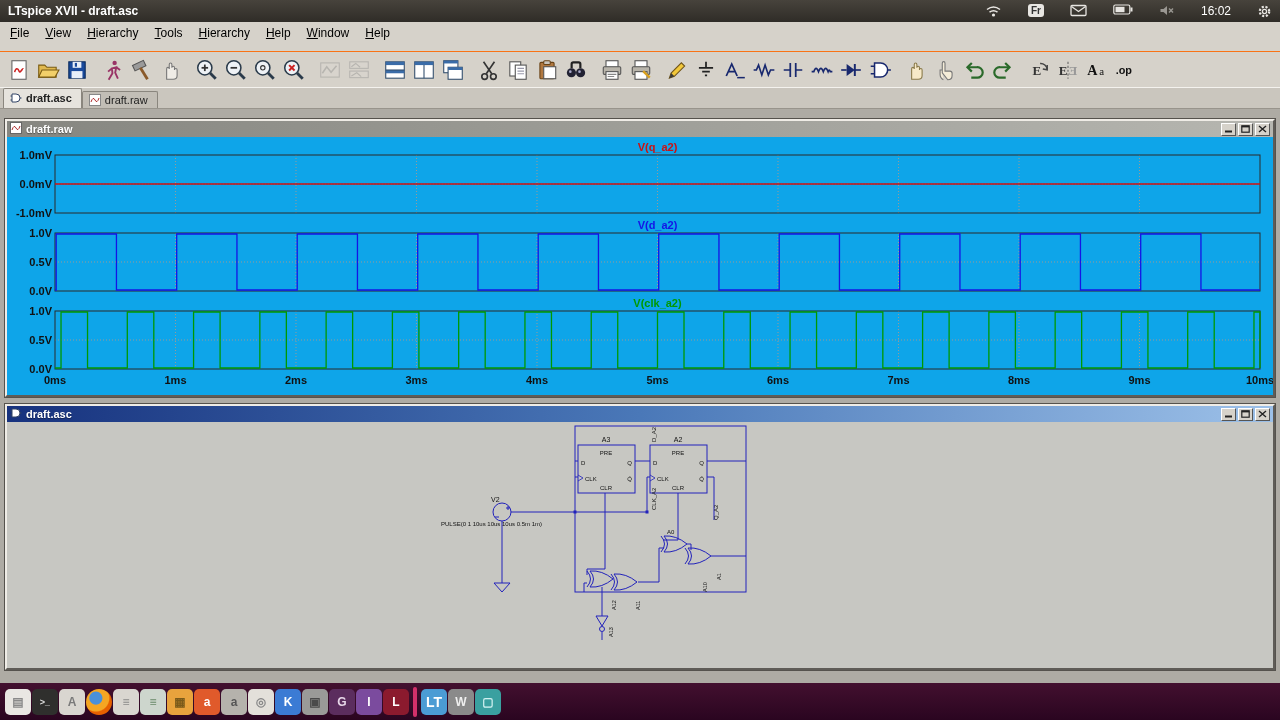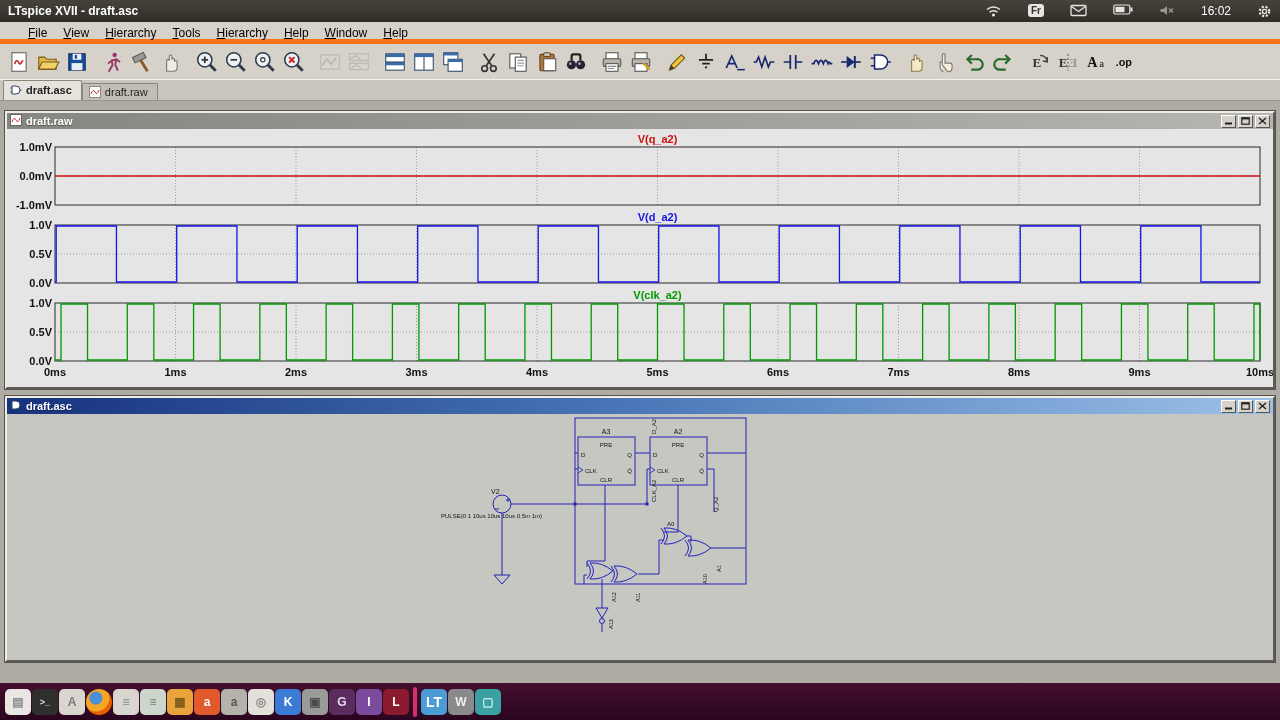--- a/index.html
+++ b/index.html
@@ -9,21 +9,21 @@
 
   
   .titlebar{height:22px;background:linear-gradient(#47433c,#2f2c27);color:#fff;display:flex;align-items:center;padding:0 8px;flex:0 0 auto}
   .titlebar .title{font-weight:bold;font-size:12px}
   .tray{margin-left:auto;display:flex;align-items:flex-start;gap:26px}
   .tray-ic{display:flex;align-items:center}
   .kbd{background:#e8e6e2;color:#333;font-size:10px;font-weight:bold;border-radius:3px;padding:0 3px;line-height:13px}
   .clock{font-size:12px;color:#fff}
 
   
-  .menubar{height:22px;background:#d6d2ca;display:flex;align-items:stretch;padding-left:20px;border-bottom:5px solid #f97316;flex:0 0 auto}
+  .menubar{height:30px;background:#d6d2ca;display:flex;align-items:stretch;padding-left:2px;border-bottom:1px solid #f97316;flex:0 0 auto}
   .menu-item{display:inline-block;padding:4px 8px 0 8px;color:#000;cursor:default}
   .menu-item::first-letter{text-decoration:underline}
 
   
   .toolbar{height:36px;background:#d6d2ca;display:flex;align-items:center;padding:1px 4px;border-bottom:1px solid #f4f2ee;flex:0 0 auto}
   .tbtn{width:29px;height:30px;display:flex;align-items:center;justify-content:center;border:1px solid transparent}
   .tbtn.disabled{opacity:.4}
   .tsep{width:7px;height:26px}
   .ticon{display:flex}
 
@@ -36,21 +36,21 @@
   .mdi{flex:1 1 auto;background:#aeaba4;padding:5px;overflow:hidden}
   .childwin{width:1270px;border:2px solid;border-color:#efece6 #5f5c57 #5f5c57 #efece6;background:#d6d2ca;box-shadow:0 0 0 1px #55524d}
   .wtitle{height:16px;display:flex;align-items:center;padding:0 3px;font-size:11px;color:#fff;gap:4px}
   .wtitle.inactive{background:linear-gradient(90deg,#868680,#b6b6b0)}
   .wtitle.active{background:linear-gradient(90deg,#17327e,#4a78b8,#9cc0e8)}
   .wtitle .wt-label{font-weight:bold;text-shadow:0 1px 1px rgba(0,0,0,.4)}
   .winbtns{margin-left:auto;display:flex;gap:2px}
   .winbtn{width:15px;height:13px;background:#d6d2ca;border:1px solid;border-color:#fff #555 #555 #fff;display:flex;align-items:center;justify-content:center}
   .wavewin{margin-top:5px}
   .schwin{margin-top:7px}
-  .plotarea{height:258px;background:#e5e5e5;position:relative}
+  .plotarea{height:258px;background:#0ea5e9;position:relative}
   .scharea{height:246px;background:#c7c7c2;position:relative}
   .plotarea svg,.scharea svg{display:block}
 
   
   .taskbar{height:37px;background:linear-gradient(#43102f,#2a0520);display:flex;align-items:center;gap:1px;padding:0 5px;flex:0 0 auto}
   .dicon{width:26px;height:26px;border-radius:5px;display:flex;align-items:center;justify-content:center;font-weight:bold;font-size:12px;margin:0 0;flex:0 0 auto}
   .dicon.orb{border-radius:50%;background:radial-gradient(circle at 38% 35%,#4a90d9 0 26%,#f5a623 30% 55%,#e66000 60%)}
   .dbar{width:4px;height:30px;background:#d4306a;border-radius:2px;margin:0 3px;flex:0 0 auto}
 </style>
 </head>

